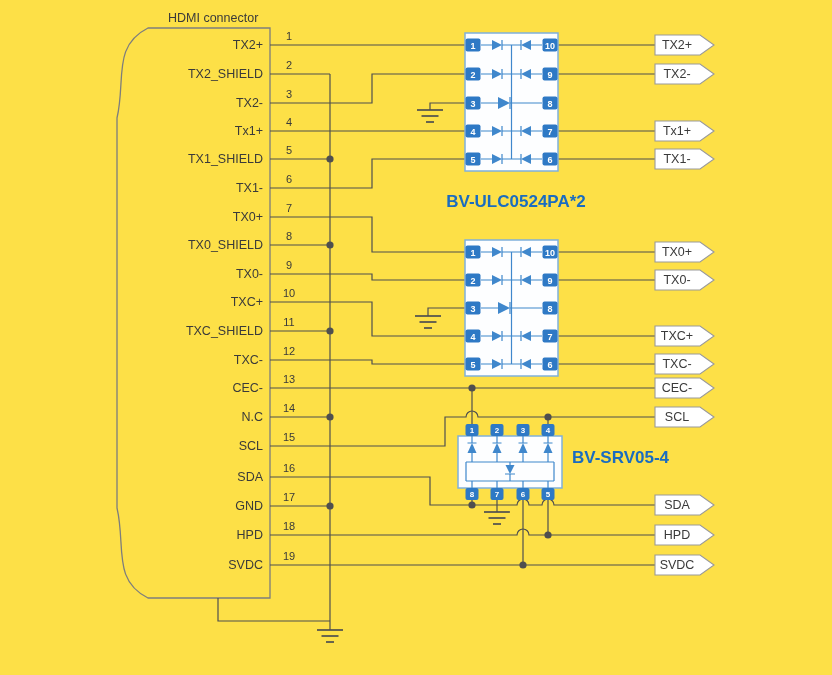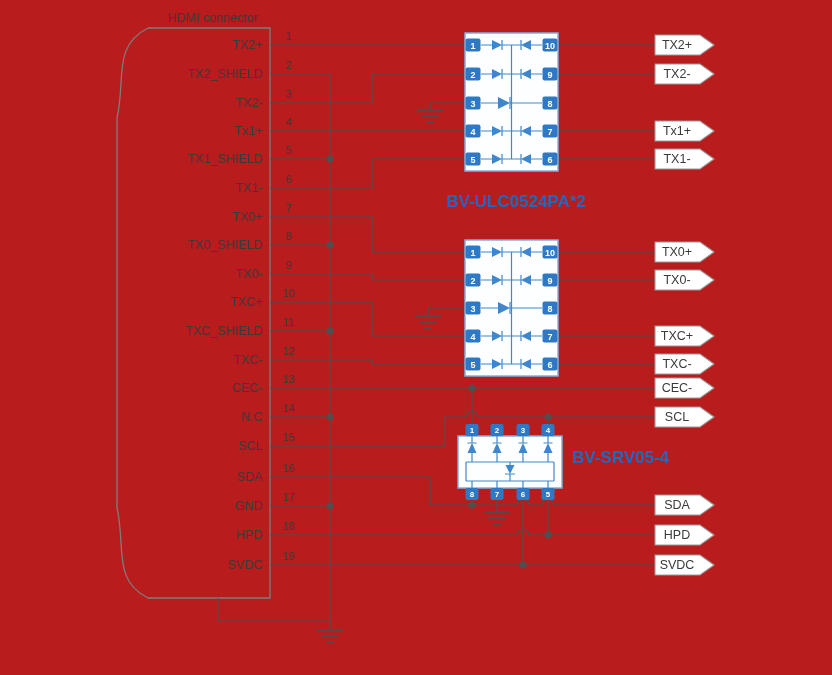--- a/index.html
+++ b/index.html
@@ -1,16 +1,16 @@
 <!DOCTYPE html>
 <html style="--wire: #4f4f4f; --outline: #7d7d7d; --chip-border: #7fb0dc; --chip-pin: #2e79c5; --diode: #3f87cc; --chip-label: #1a6cc0; --text: #3a3a3a; --tag-border: #9a9a9a;"><head>
 <meta charset="utf-8">
 <style>
   html,body{margin:0;padding:0;background:#fff;}
-  .canvas{position:relative;width:832px;height:675px;background:#b91c1c;overflow:hidden;}
+  .canvas{position:relative;width:832px;height:675px;background:#fde047;overflow:hidden;}
   svg{position:absolute;left:0;top:0;}
   text{font-family:"Liberation Sans","DejaVu Sans",sans-serif;fill:var(--text);}
   .lbl{font-size:12.5px;}
   .num{font-size:11px;}
   .wire{fill:none;stroke:var(--wire);stroke-width:1.2;}
   .outline{fill:none;stroke:var(--outline);stroke-width:1.3;}
   .dot{fill:var(--wire);stroke:none;}
   .gnd{stroke:var(--wire);stroke-width:1.7;}
   .chip-body{fill:#fdfeff;stroke:var(--chip-border);stroke-width:1.5;}
   .pinbox{fill:var(--chip-pin);stroke:none;}

